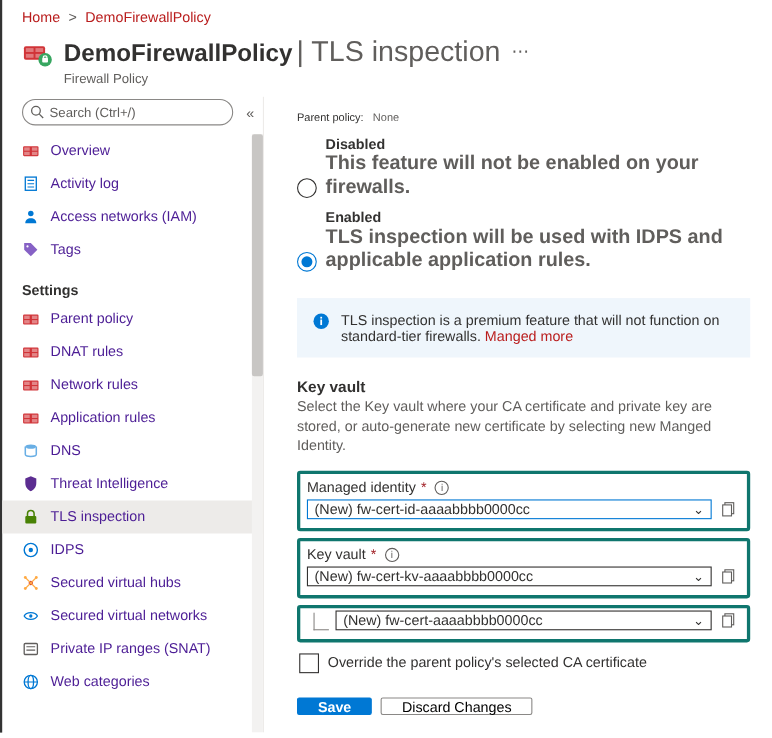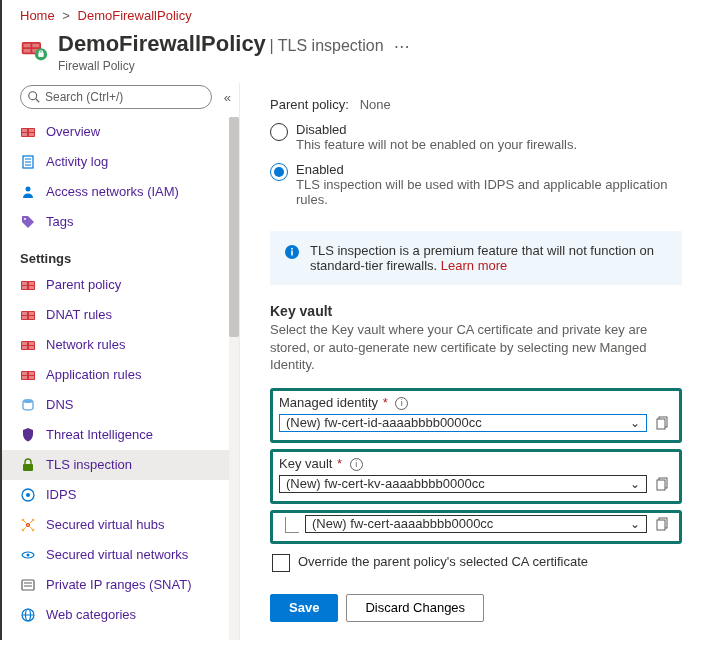--- a/index.html
+++ b/index.html
@@ -12,21 +12,21 @@
     border-left: 2px solid #333;
   }
   a { color: #b91c1c; text-decoration: none; }
 
   .breadcrumb { padding: 8px 18px 4px; font-size: 13px; }
   .breadcrumb span.sep { color: #605e5c; margin: 0 4px; }
 
   .header { display: flex; align-items: flex-start; padding: 4px 18px 10px; }
   .header-icon { width: 28px; height: 28px; margin-right: 10px; margin-top: 4px; flex-shrink:0; }
   .header-title { font-size: 22px; font-weight: 600; }
-  .header-sub { font-size: 16px; font-weight: 400; color: #605e5c; }
+  .header-sub { font-size: 26px; font-weight: 400; color: #605e5c; }
   .header-caption { font-size: 12px; color: #605e5c; margin-top: 2px; }
   .more-dots { margin-left: 10px; color:#605e5c; font-size:16px; padding-top:6px; }
 
   .layout { display: flex; }
   .sidebar { width: 238px; border-right: 1px solid #edebe9; padding: 0 0 10px; position:relative; }
   .search-row { display:flex; align-items:center; padding: 2px 8px 8px 18px; }
   .search-box {
     flex: 1; border: 1px solid #8a8886; border-radius: 12px;
     display: flex; align-items: center; padding: 3px 6px; height: 24px;
     font-size: 12px; color:#605e5c;
@@ -48,31 +48,31 @@
   }
   .scroll-track {
     position:absolute; right:0; top:34px; bottom:0; width:10px; background:#f3f2f1;
   }
   .scroll-thumb {
     position:absolute; top:0; width:100%; height:220px; background:#c8c6c4; border-radius:2px;
   }
 
   .main { flex:1; padding: 14px 20px 16px 30px; position:relative; }
 
-  .row { margin-bottom: 10px; font-size:13px; }
+  .row { margin-bottom: 10px; font-size:10px; }
   .label-muted { color:#605e5c; }
-  .radio-row { display:flex; align-items:flex-start; gap:8px; margin: 6px 0 10px; }
+  .radio-row { display:flex; align-items:flex-end; gap:8px; margin: 6px 0 10px; font-weight: bold; }
   .radio { width:18px; height:18px; border:1px solid #323130; border-radius:50%; flex-shrink:0; margin-top:1px; position:relative; }
   .radio.checked { border-color:#0078d4; }
   .radio.checked::after {
     content:""; position:absolute; width:10px; height:10px; border-radius:50%;
     background:#0078d4; top:3px; left:3px;
   }
   .radio-title { font-size:13px; }
-  .radio-desc { font-size:13px; color:#605e5c; }
+  .radio-desc { font-size:18px; color:#605e5c; }
 
   .info-box {
     background:#eff6fc; padding: 12px 14px; display:flex; gap:10px;
     font-size:13px; color:#323130; margin: 24px 0 18px; align-items:flex-start;
   }
   .info-box svg { width:16px; height:16px; flex-shrink:0; margin-top:1px; }
 
   .section-title { font-weight:600; font-size:14px; margin-bottom:2px; }
   .section-desc { font-size:13px; color:#605e5c; margin-bottom:14px; line-height:1.35; }
 
@@ -100,21 +100,21 @@
   .nested-indent { margin-left: 28px; position:relative; }
   .nested-marker {
     position:absolute; left:-20px; top:2px; width:14px; height:16px;
     border-left:1px solid #8a8886; border-bottom:1px solid #8a8886;
   }
 
   .checkbox-row { display:flex; align-items:flex-start; gap:8px; margin:10px 0 22px 2px; font-size:13px; }
   .checkbox { width:18px; height:18px; border:1px solid #323130; }
 
   .button-row { display:flex; gap:8px; }
-  .btn { height:28px; padding:0 18px; font-size:13px; border:1px solid #8a8886; background:#fff; border-radius:2px; cursor:pointer; }
+  .btn { height:16px; padding:0 18px; font-size:13px; border:1px solid #8a8886; background:#fff; border-radius:2px; cursor:pointer; }
   .btn.primary { background:#0078d4; border-color:#0078d4; color:#fff; font-weight:600; }
 
   
 </style>
 </head>
 <body>
 
 <div class="breadcrumb">
   <a href="#">Home</a>
   <span class="sep">&gt;</span>
@@ -362,21 +362,21 @@
     </div>
 
     <div class="info-box">
       <svg viewBox="0 0 16 16">
           <circle cx="8" cy="8" r="7" fill="#0078d4"></circle>
           <rect x="7.2" y="6.5" width="1.6" height="5" fill="#fff"></rect>
           <rect x="7.2" y="4" width="1.6" height="1.6" fill="#fff"></rect>
         </svg>
       <div>
         <span>TLS inspection is a premium feature that will not function on standard-tier firewalls.</span>
-        <a href="#">Learn more</a>
+        <a href="#">Manged more</a>
       </div>
     </div>
 
     <div class="section-title">Key vault</div>
     <div class="section-desc">Select the Key vault where your CA certificate and private key are stored, or auto-generate new certificate by selecting new Manged Identity.</div>
 
     <div class="field-group">
       <div class="field-label">
         <span>Managed identity</span><span class="req"> *</span>
         <span class="info-i">i</span>

